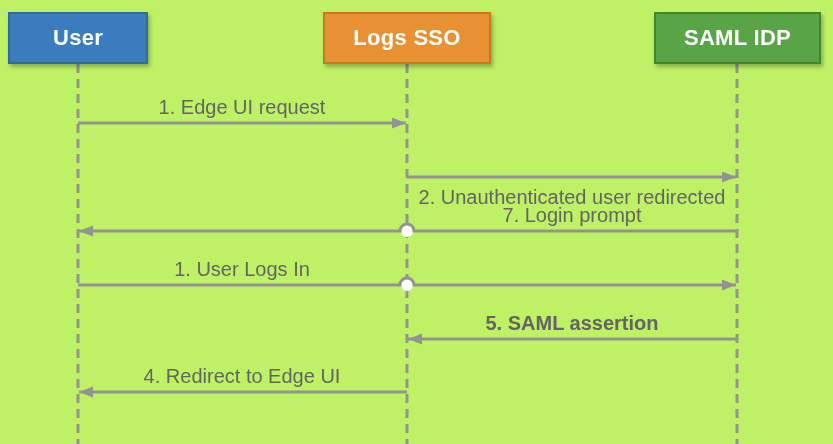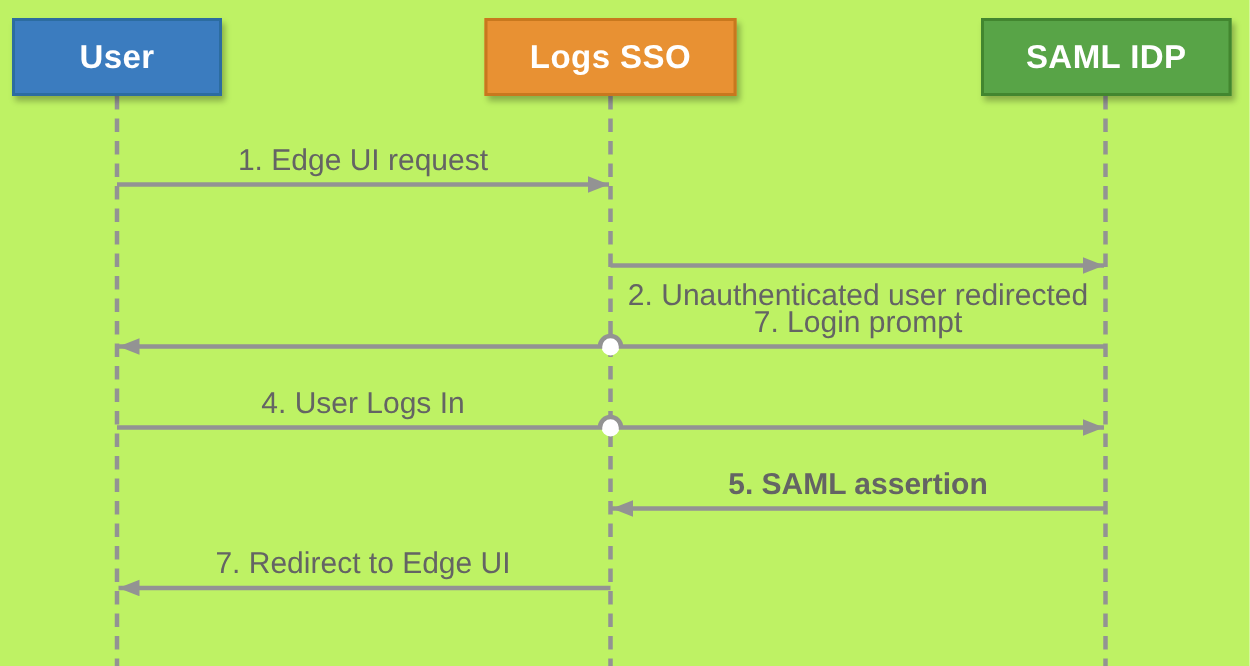--- a/index.html
+++ b/index.html
@@ -84,17 +84,17 @@
     <span>Logs SSO</span>
   </div>
 
   <div class="actor" style="left: 654px; width: 163px; background-color: rgb(88, 164, 71); border-color: rgb(66, 134, 47); text-align: right;">
     <span>SAML IDP</span>
   </div>
 
   <div class="msg" style="left:242px; top:97px;">1. Edge UI request</div>
   <div class="msg" style="left:572px; top:151px;margin-top:36px;">2. Unauthenticated user redirected</div>
   <div class="msg" style="left:572px; top:205px;">7. Login prompt</div>
-  <div class="msg" style="left:242px; top:259px;">4. User Logs In</div>
+  <div class="msg" style="left:242px; top:259px;">1. User Logs In</div>
   <div class="msg" style="left:572px; top:313px;font-weight:bold;">5. SAML assertion</div>
-  <div class="msg" style="left:242px; top:366px;">7. Redirect to Edge UI</div>
+  <div class="msg" style="left:242px; top:366px;">4. Redirect to Edge UI</div>
 
 </div>
 
 </body></html>

